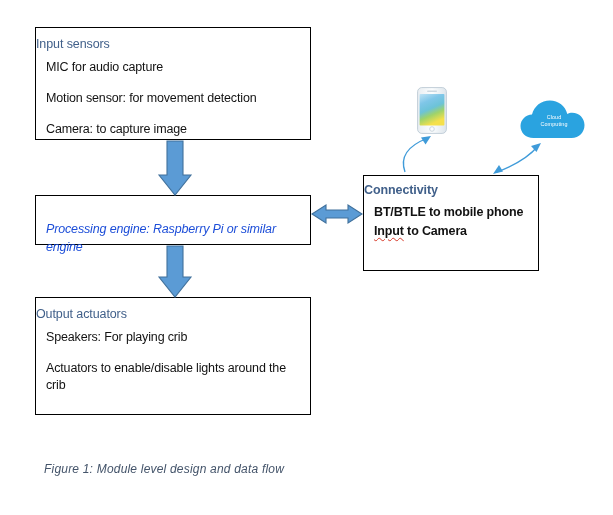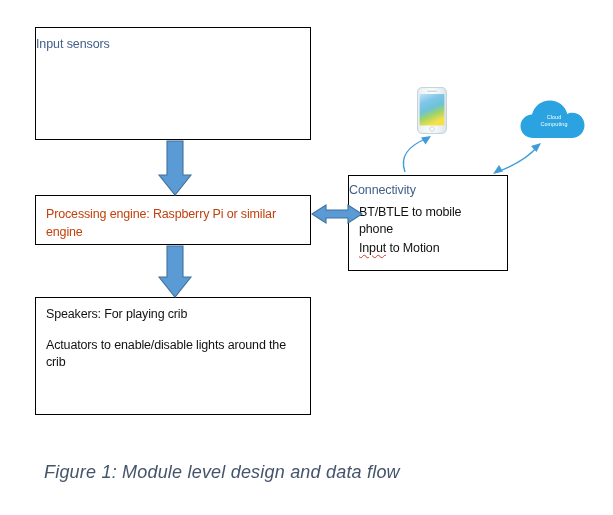--- a/index.html
+++ b/index.html
@@ -46,28 +46,29 @@
     display: flex;
     flex-direction: column;
     gap: 14px;
     margin-top: 8px;
   }
 
   
   #box-input      { left: 35px;  top: 27px;  width: 276px; height: 113px; }
   #box-processing { left: 35px;  top: 195px; width: 276px; height: 50px;  }
   #box-output     { left: 35px;  top: 297px; width: 276px; height: 118px; }
-  #box-connectivity { left: 348px; top: 175px; width: 160px; height: 96px; }
+  #box-connectivity { left: 363px; top: 175px; width: 176px; height: 96px; font-weight: bold; }
   #box-processing .proc-text {
     font-size: 12.5px;
-    color: #c2410c;
+    color: #1d4ed8;
     padding: 0 10px;
     line-height: 1.45;
-    margin-top: 9px;
+    margin-top: 24px;
     letter-spacing: -0.15px;
+    font-style: italic;
   }
 
   #box-connectivity .box-title { margin-top: 7px; }
   #box-connectivity .box-lines { gap: 2px; margin-top: 7px; }
   #box-connectivity .box-line { padding: 0 10px; }
 
   .misspelled {
     text-decoration: underline;
     text-decoration-style: wavy;
     text-decoration-color: #d73a29;
@@ -103,51 +104,57 @@
     color: #ffffff;
     font-size: 5.4px;
     line-height: 1.25;
     letter-spacing: 0.1px;
   }
 
   
   #caption {
     position: absolute;
     left: 44px; top: 462px;
-    font-size: 18px;
+    font-size: 12px;
     font-style: italic;
     color: #44546a;
     letter-spacing: 0.2px;
   }
 </style>
 </head>
 <body>
 
 <div id="canvas">
 
   <div class="box" id="box-input">
     <div class="box-title">Input sensors</div>
+    <div class="box-lines">
+      <div class="box-line">MIC for audio capture</div>
+      <div class="box-line">Motion sensor: for movement detection</div>
+      <div class="box-line">Camera:  to capture image</div>
+    </div>
   </div>
 
   <div class="box" id="box-processing">
     <div class="proc-text">Processing engine:   Raspberry Pi or similar engine</div>
   </div>
 
   <div class="box" id="box-output">
+    <div class="box-title">Output actuators</div>
     <div class="box-lines">
       <div class="box-line">Speakers: For playing crib</div>
       <div class="box-line">Actuators to enable/disable  lights around the crib</div>
     </div>
   </div>
 
   <div class="box" id="box-connectivity">
     <div class="box-title">Connectivity</div>
     <div class="box-lines">
       <div class="box-line">BT/BTLE to mobile phone</div>
-      <div class="box-line"><span class="misspelled">Input</span><span> to Motion</span></div>
+      <div class="box-line"><span class="misspelled">Input</span><span> to Camera</span></div>
     </div>
   </div>
 
   <div id="phone-icon">
     <svg width="30" height="47" viewBox="0 0 30 47" xmlns="http://www.w3.org/2000/svg">
       <defs>
         <linearGradient id="scr" x1="0" y1="0" x2="0.35" y2="1">
           <stop offset="0%" stop-color="#bfe3f5"></stop>
           <stop offset="30%" stop-color="#7fc6e8"></stop>
           <stop offset="55%" stop-color="#6cc3d8"></stop>

